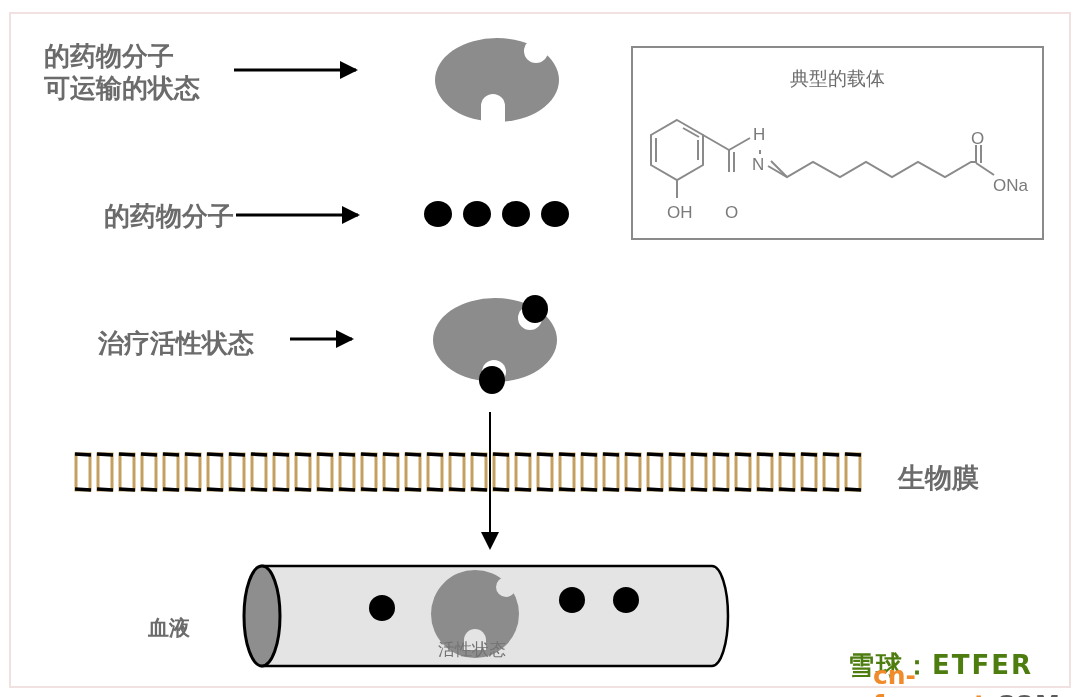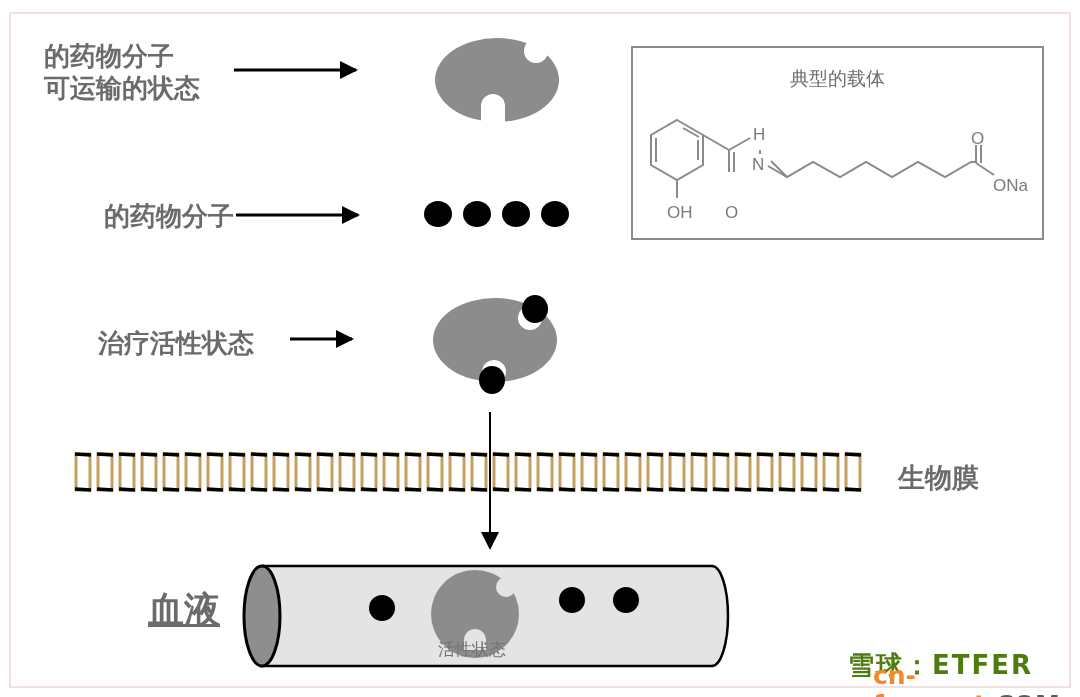--- a/index.html
+++ b/index.html
@@ -5,21 +5,21 @@
   html, body { margin: 0; padding: 0; background: #ffffff; }
   body { width: 1080px; height: 697px; position: relative; overflow: hidden;
          font-family: "DejaVu Sans", "Liberation Sans", sans-serif; }
   .frame { position: absolute; left: 9px; top: 12px; width: 1062px; height: 676px;
            border: 2px solid #f1e1e1; box-sizing: border-box; }
   .label { position: absolute; color: #6b6b6b; font-weight: bold; font-size: 26px; line-height: 32px; white-space: nowrap; }
   .label.l1 { left: 44px; top: 40px; }
   .label.l2 { left: 104px; top: 200px; }
   .label.l3 { left: 98px; top: 327px; }
   .label.membrane { left: 898px; top: 456px; font-size: 27px; margin-top: 6px; }
-  .label.blood { left: 148px; top: 594px; font-size: 36px; text-decoration: underline; }
+  .label.blood { left: 148px; top: 612px; font-size: 21px; }
   .boxtitle { position: absolute; left: 0; top: 18px; width: 100%; text-align: center;
               color: #6e6e6e; font-size: 19px; }
   .carrier-box { position: absolute; left: 631px; top: 46px; width: 413px; height: 194px;
                  border: 2px solid #8a8a8a; box-sizing: border-box; background: #fff; }
   svg { position: absolute; left: 0; top: 0; }
   .active-text { position: absolute; left: 438px; top: 638px; font-size: 17px; color: #737373; }
   .wm1 { position: absolute; left: 848px; top: 648px; font-size: 26px; color: #4d7c0f; letter-spacing: 2px; font-weight: bold; }
   .wm2 { position: absolute; left: 873px; top: 661px; font-size: 25px; font-weight: bold; color: #f08a2a; }
   .wm2 .dotcom { color: #5a5a5a; }
 </style>

